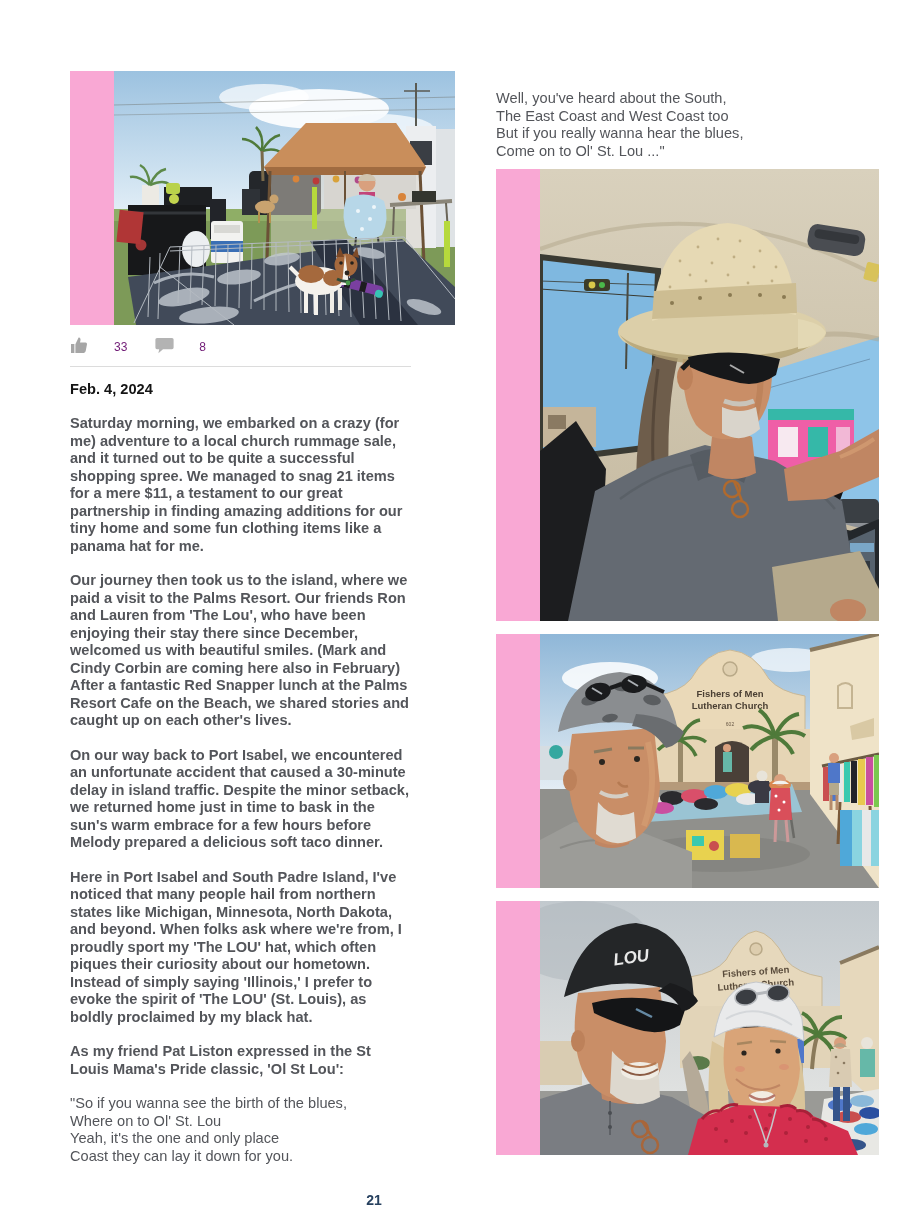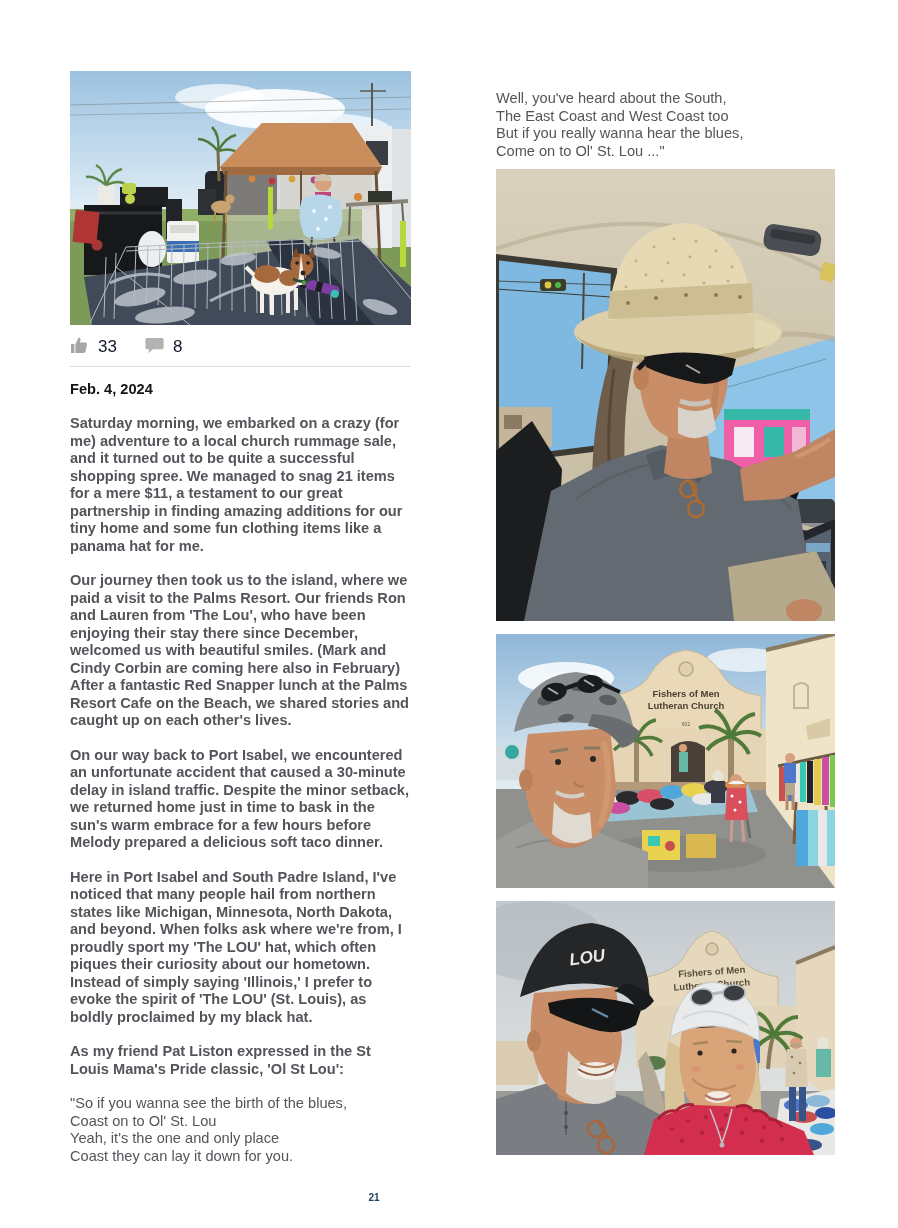--- a/index.html
+++ b/index.html
@@ -1,35 +1,35 @@
 <!DOCTYPE html>
 <html><head>
 <meta charset="utf-8">
 <style>
   html,body{margin:0;padding:0;background:#ffffff;}
   #page{position:relative;width:898px;height:1228px;background:#ffffff;overflow:hidden;
         font-family:"Liberation Sans","DejaVu Sans",sans-serif;color:#53555a;}
   .col-left{position:absolute;left:70px;top:71px;width:341px;}
   .col-right{position:absolute;left:496px;top:90px;width:339px;}
-  .photo{display:block;background:#f9a8d4;overflow:hidden;}
+  .photo{display:block;background:#f9a8d4;overflow:hidden;padding-left:44px;}
   .photo svg{display:block;}
   .reactions{display:flex;align-items:center;margin-top:12px;height:20px;}
-  .reaction-count{font-size:17px;color:#0f172a;margin-left:9px;}
+  .reaction-count{font-size:12px;color:#701a75;margin-left:25px;}
   .reaction-gap{width:28px;}
   .divider{border-top:1px solid #dcdcdc;margin-top:9px;}
   .post-date{margin-top:14px;font-size:14.6px;font-weight:bold;color:#141414;line-height:17px;}
   .post-title{margin-top:13px;font-size:14.8px;line-height:17.5px;}
   .para{margin:17px 0 0 0;font-size:14.6px;line-height:17.5px;font-weight:bold;}
   .lyric-block{margin-top:17px;}
   .lyric-line{font-size:14.6px;line-height:17.5px;}
   .rc-lyrics{margin-bottom:9px;}
   .rc-photo{margin-top:0;}
   .rc-photo + .rc-photo{margin-top:13px;}
   #page-number{position:absolute;left:0;top:1192px;width:748px;text-align:center;
-               font-size:10px;font-weight:bold;color:#27415f;}
+               font-size:14px;font-weight:bold;color:#27415f;}
 </style>
 </head>
 <body>
 
 <div id="page">
 
   <div class="col-left">
 
     <div class="photo" style="width:341px;height:254px;">
       <svg width="341" height="254" viewBox="0 0 341 254" xmlns="http://www.w3.org/2000/svg">
@@ -239,21 +239,21 @@
     <div class="post-date">Feb. 4, 2024</div>
 
     <p class="para">Saturday morning, we embarked on a crazy (for me) adventure to a local church rummage sale, and it turned out to be quite a successful shopping spree. We managed to snag 21 items for a mere $11, a testament to our great partnership in finding amazing additions for our tiny home and some fun clothing items like a panama hat for me.</p>
     <p class="para">Our journey then took us to the island, where we paid a visit to the Palms Resort. Our friends Ron and Lauren from 'The Lou', who have been enjoying their stay there since December, welcomed us with beautiful smiles. (Mark and Cindy Corbin are coming here also in February) After a fantastic Red Snapper lunch at the Palms Resort Cafe on the Beach, we shared stories and caught up on each other's lives.</p>
     <p class="para">On our way back to Port Isabel, we encountered an unfortunate accident that caused a 30-minute delay in island traffic. Despite the minor setback, we returned home just in time to bask in the sun's warm embrace for a few hours before Melody prepared a delicious soft taco dinner.</p>
     <p class="para">Here in Port Isabel and South Padre Island, I've noticed that many people hail from northern states like Michigan, Minnesota, North Dakota, and beyond. When folks ask where we're from, I proudly sport my 'The LOU' hat, which often piques their curiosity about our hometown. Instead of simply saying 'Illinois,' I prefer to evoke the spirit of 'The LOU' (St. Louis), as boldly proclaimed by my black hat.</p>
     <p class="para">As my friend Pat Liston expressed in the St Louis Mama's Pride classic, 'Ol St Lou':</p>
 
     <div class="lyric-block">
       <div class="lyric-line">"So if you wanna see the birth of the blues,</div>
-      <div class="lyric-line">Coast on to Ol' St. Lou</div>
+      <div class="lyric-line">Where on to Ol' St. Lou</div>
       <div class="lyric-line">Yeah, it's the one and only place</div>
       <div class="lyric-line">Coast they can lay it down for you.</div>
     </div>
   </div>
 
   <div class="col-right">
 
     <div class="rc-lyrics">
       <div class="lyric-line">Well, you've heard about the South,</div>
       <div class="lyric-line">The East Coast and West Coast too</div>

